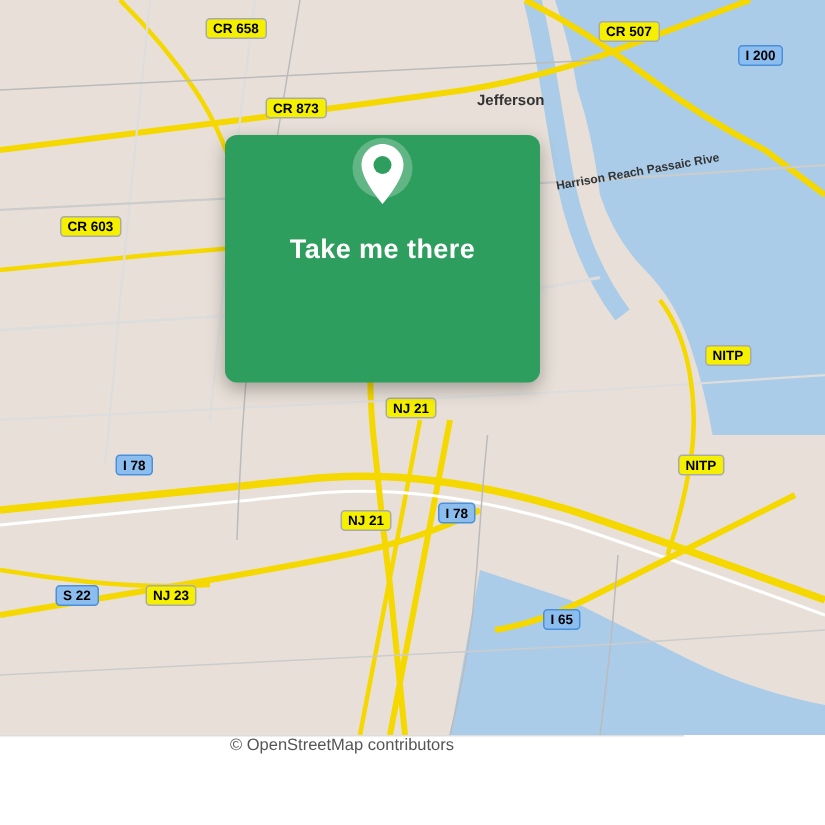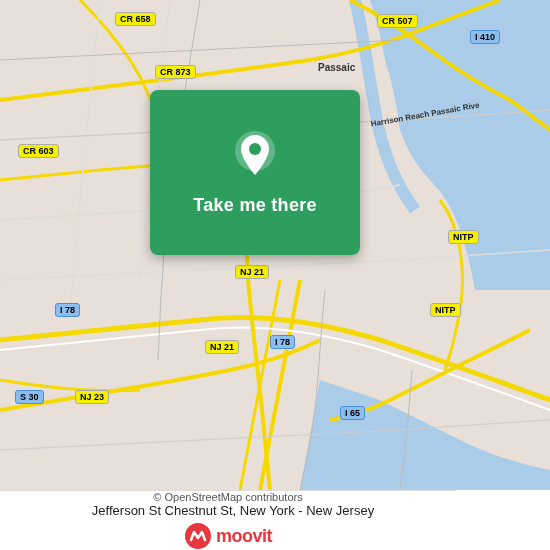--- a/index.html
+++ b/index.html
@@ -31,21 +31,20 @@
       position: absolute;
       top: 90px;
       left: 150px;
       width: 210px;
       height: 165px;
       background-color: #2e9e5e;
       border-radius: 8px;
       display: flex;
       flex-direction: column;
       align-items: center;
-      justify-content: center;
       box-shadow: 0 4px 12px rgba(0,0,0,0.3);
       cursor: pointer;
     }
 
     #location-pin-icon {
       width: 52px;
       height: 52px;
       margin-bottom: 14px;
     }
 
@@ -107,20 +106,21 @@
     .road-badge {
       position: absolute;
       background: #f5f000;
       border: 1.5px solid #aaa;
       border-radius: 3px;
       font-size: 9px;
       font-weight: 700;
       color: #000;
       padding: 1px 4px;
       white-space: nowrap;
+      margin-left: 22px;
     }
 
     .place-label {
       position: absolute;
       font-size: 10px;
       font-weight: 600;
       color: #333;
     }
 
     
@@ -180,53 +180,45 @@
     <path d="M200,0 Q190,60 180,120 Q170,180 165,240 Q160,300 158,360" stroke="#bbb" stroke-width="1" fill="none"></path>
     <path d="M0,60 Q100,55 200,50 Q300,45 400,40" stroke="#bbb" stroke-width="1" fill="none"></path>
     <path d="M300,490 Q310,450 315,410 Q318,380 320,350 Q322,320 325,290" stroke="#bbb" stroke-width="1" fill="none"></path>
     <path d="M400,490 Q405,450 408,420 Q410,395 412,370" stroke="#bbb" stroke-width="1" fill="none"></path>
     <path d="M0,450 Q100,445 200,440 Q300,435 400,430 Q470,425 550,420" stroke="#ccc" stroke-width="1" fill="none"></path>
   </svg>
 
   
   <div class="road-badge" id="badge-cr658" style="top:12px;left:115px">CR 658</div>
   <div class="road-badge" id="badge-cr507" style="top:14px;left:377px">CR 507</div>
-  <div class="road-badge" id="badge-i280" style="top:30px;left:470px;background:#8bbeef;border-color:#4a90d9">I 410</div>
+  <div class="road-badge" id="badge-i280" style="top:30px;left:470px;background:#8bbeef;border-color:#4a90d9">I 200</div>
   <div class="road-badge" id="badge-cr508" style="top:65px;left:155px">CR 873</div>
   <div class="road-badge" id="badge-cr603" style="top:144px;left:18px">CR 603</div>
   <div class="road-badge" id="badge-nj21a" style="top:265px;left:235px">NJ 21</div>
   <div class="road-badge" id="badge-nj21b" style="top:340px;left:205px">NJ 21</div>
   <div class="road-badge" id="badge-i78a" style="top:303px;left:55px;background:#8bbeef;border-color:#4a90d9">I 78</div>
   <div class="road-badge" id="badge-i78b" style="top:335px;left:270px;background:#8bbeef;border-color:#4a90d9">I 78</div>
   <div class="road-badge" id="badge-nitp1" style="top:230px;left:448px">NITP</div>
   <div class="road-badge" id="badge-nitp2" style="top:303px;left:430px">NITP</div>
   <div class="road-badge" id="badge-nj27" style="top:390px;left:75px">NJ 23</div>
-  <div class="road-badge" id="badge-s22" style="top:390px;left:15px;background:#8bbeef;border-color:#4a90d9">S 30</div>
+  <div class="road-badge" id="badge-s22" style="top:390px;left:15px;background:#8bbeef;border-color:#4a90d9">S 22</div>
   <div class="road-badge" id="badge-i95" style="top:406px;left:340px;background:#8bbeef;border-color:#4a90d9">I 65</div>
 
   
-  <div class="place-label" style="top:62px;left:318px">Passaic</div>
+  <div class="place-label" style="top:62px;left:318px">Jefferson</div>
   <div class="place-label" style="top:110px;left:370px;font-size:8px;transform:rotate(-10deg)">Harrison Reach Passaic Rive</div>
 
   
   <div id="location-card">
 
     <svg id="location-pin-icon" viewBox="0 0 52 52" fill="none" xmlns="http://www.w3.org/2000/svg">
       <circle cx="26" cy="22" r="20" fill="white" opacity="0.25"></circle>
       <path d="M26 6C18.27 6 12 12.27 12 20C12 30 26 46 26 46C26 46 40 30 40 20C40 12.27 33.73 6 26 6Z" fill="white"></path>
       <circle cx="26" cy="20" r="6" fill="#2e9e5e"></circle>
     </svg>
     <button id="take-me-there-btn">Take me there</button>
   </div>
 </div>
 
 <div id="bottom-bar">
   <span id="attribution-text">© OpenStreetMap contributors</span>
-  <span id="location-text">Jefferson St Chestnut St, New York - New Jersey</span>
-
-  <div id="moovit-logo">
-    <svg id="moovit-icon" viewBox="0 0 28 28" xmlns="http://www.w3.org/2000/svg">
-      <circle cx="14" cy="14" r="13" fill="#e8373d"></circle>
-      <path d="M7 18 L10 10 L14 16 L18 10 L21 18" stroke="white" stroke-width="2.5" fill="none" stroke-linejoin="round" stroke-linecap="round"></path>
-    </svg>
-    <span id="moovit-label">moovit</span>
-  </div>
+
 </div>
 
 </body></html>

